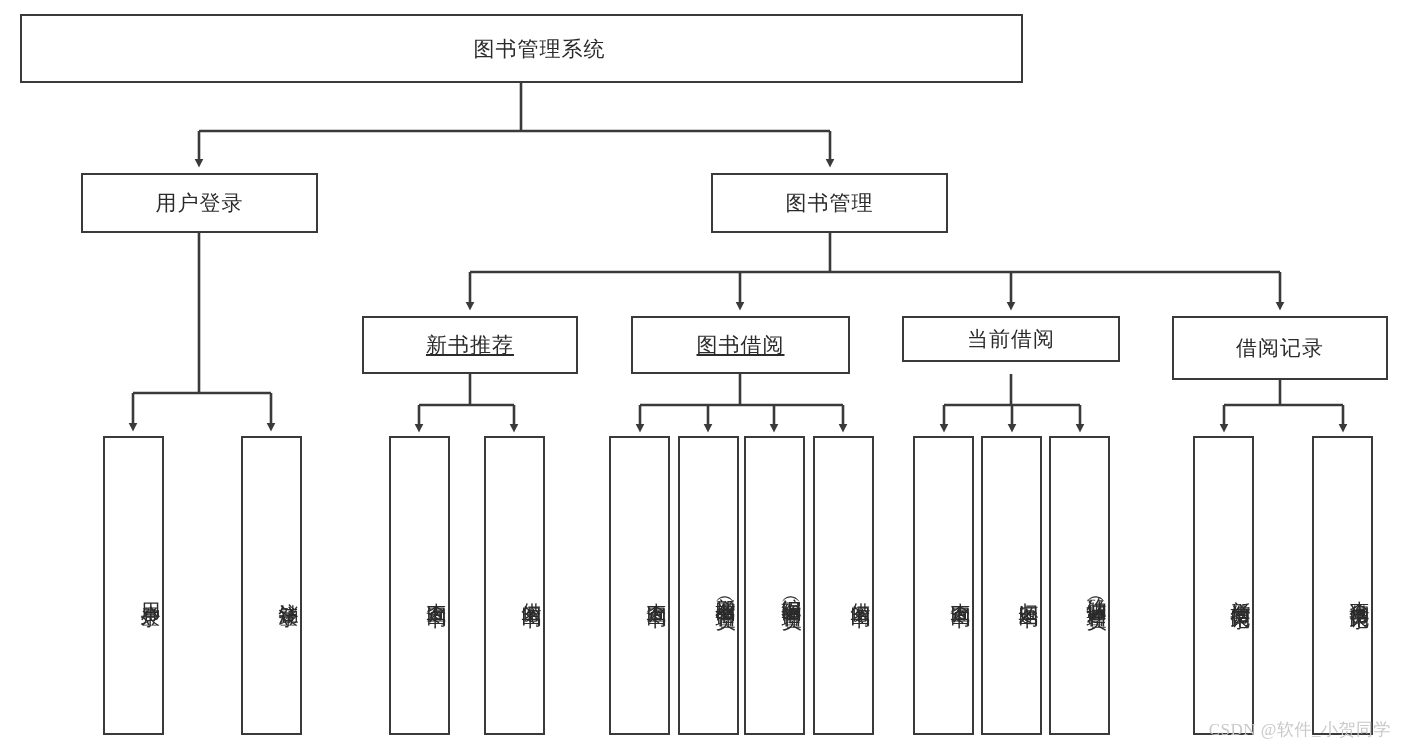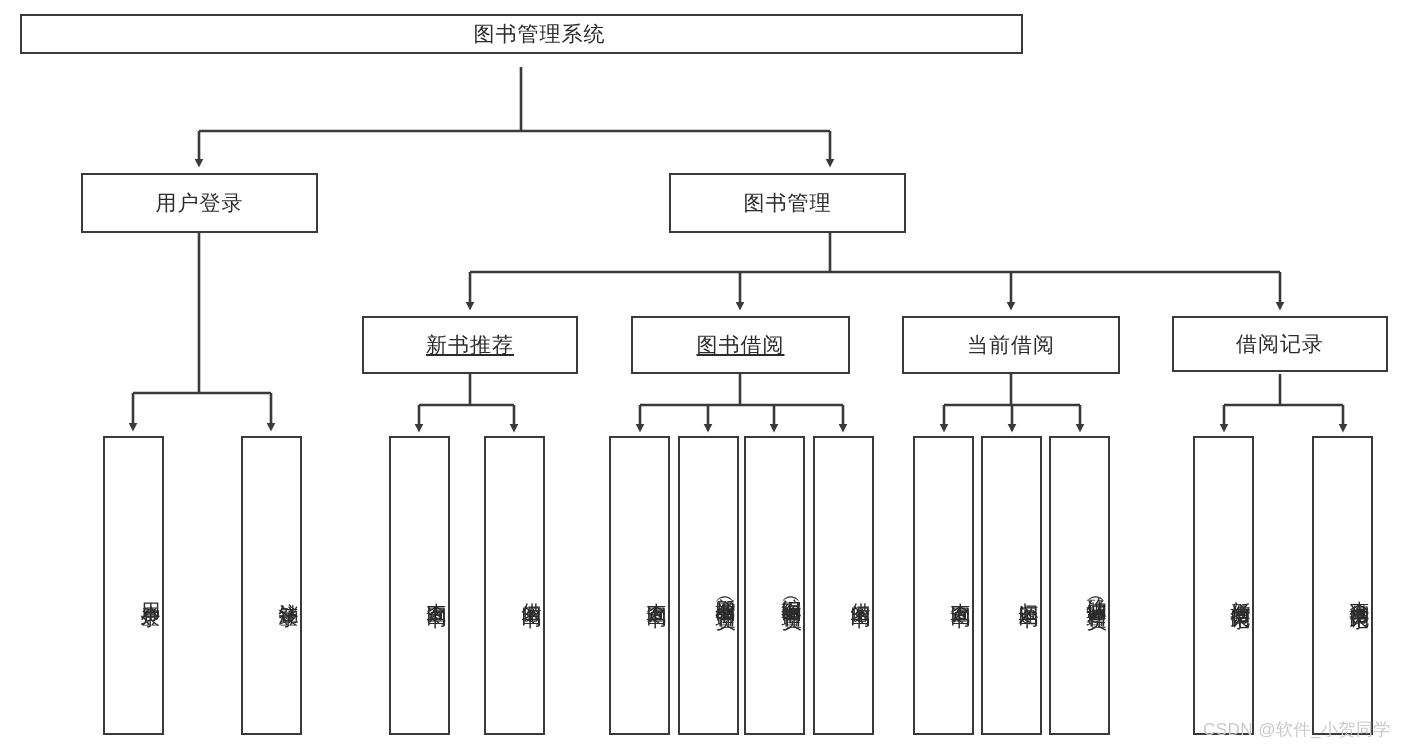--- a/index.html
+++ b/index.html
@@ -47,20 +47,21 @@
     pointer-events:none;
   }
   #watermark{
     position:absolute;
     right:14px;
     bottom:6px;
     font-size:17px;
     color:#c9c9c9;
     letter-spacing:0.5px;
     white-space:nowrap;
+    font-family:Liberation Serif, serif;
   }
 </style>
 </head>
 <body>
 
 <div id="canvas">
 
   <svg id="wires" viewBox="0 0 1405 747">
     <defs>
       <marker id="arrow" markerWidth="11" markerHeight="11" refX="4.2" refY="5" orient="auto" markerUnits="userSpaceOnUse">
@@ -104,33 +105,33 @@
       <path d="M1012,405 L1012,428" marker-end="url(#arrow)"></path>
       <path d="M1080,405 L1080,428" marker-end="url(#arrow)"></path>
 
       <path d="M1280,374 L1280,405"></path>
       <path d="M1224,405 L1343,405"></path>
       <path d="M1224,405 L1224,428" marker-end="url(#arrow)"></path>
       <path d="M1343,405 L1343,428" marker-end="url(#arrow)"></path>
     </g>
   </svg>
 
-  <div class="box h" style="left:20px;top:14px;width:1003px;height:40px;padding-left:36px;">图书管理系统</div>
+  <div class="box h" style="left:20px;top:14px;width:1003px;height:69px;padding-left:36px;">图书管理系统</div>
 
   <div class="box h" style="left:81px;top:173px;width:237px;height:60px;">用户登录</div>
 
-  <div class="box h" style="left:669px;top:173px;width:237px;height:60px;">图书管理</div>
+  <div class="box h" style="left:711px;top:173px;width:237px;height:60px;">图书管理</div>
 
   <div class="box h" style="left:362px;top:316px;width:216px;height:58px;text-decoration:underline;">新书推荐</div>
 
   <div class="box h" style="left:631px;top:316px;width:219px;height:58px;text-decoration:underline;">图书借阅</div>
 
-  <div class="box h" style="left:902px;top:316px;width:218px;height:58px;">当前借阅</div>
+  <div class="box h" style="left:902px;top:316px;width:218px;height:46px;">当前借阅</div>
 
-  <div class="box h" style="left:1172px;top:316px;width:216px;height:56px;">借阅记录</div>
+  <div class="box h" style="left:1172px;top:316px;width:216px;height:64px;">借阅记录</div>
 
   <div class="box v" style="left:103px;top:436px;width:61px;height:299px;">用户登录</div>
 
   <div class="box v" style="left:241px;top:436px;width:61px;height:299px;">注销登录</div>
 
   <div class="box v" style="left:389px;top:436px;width:61px;height:299px;">查询图书</div>
 
   <div class="box v" style="left:484px;top:436px;width:61px;height:299px;">借阅图书</div>
 
   <div class="box v" style="left:609px;top:436px;width:61px;height:299px;">查询图书</div>

